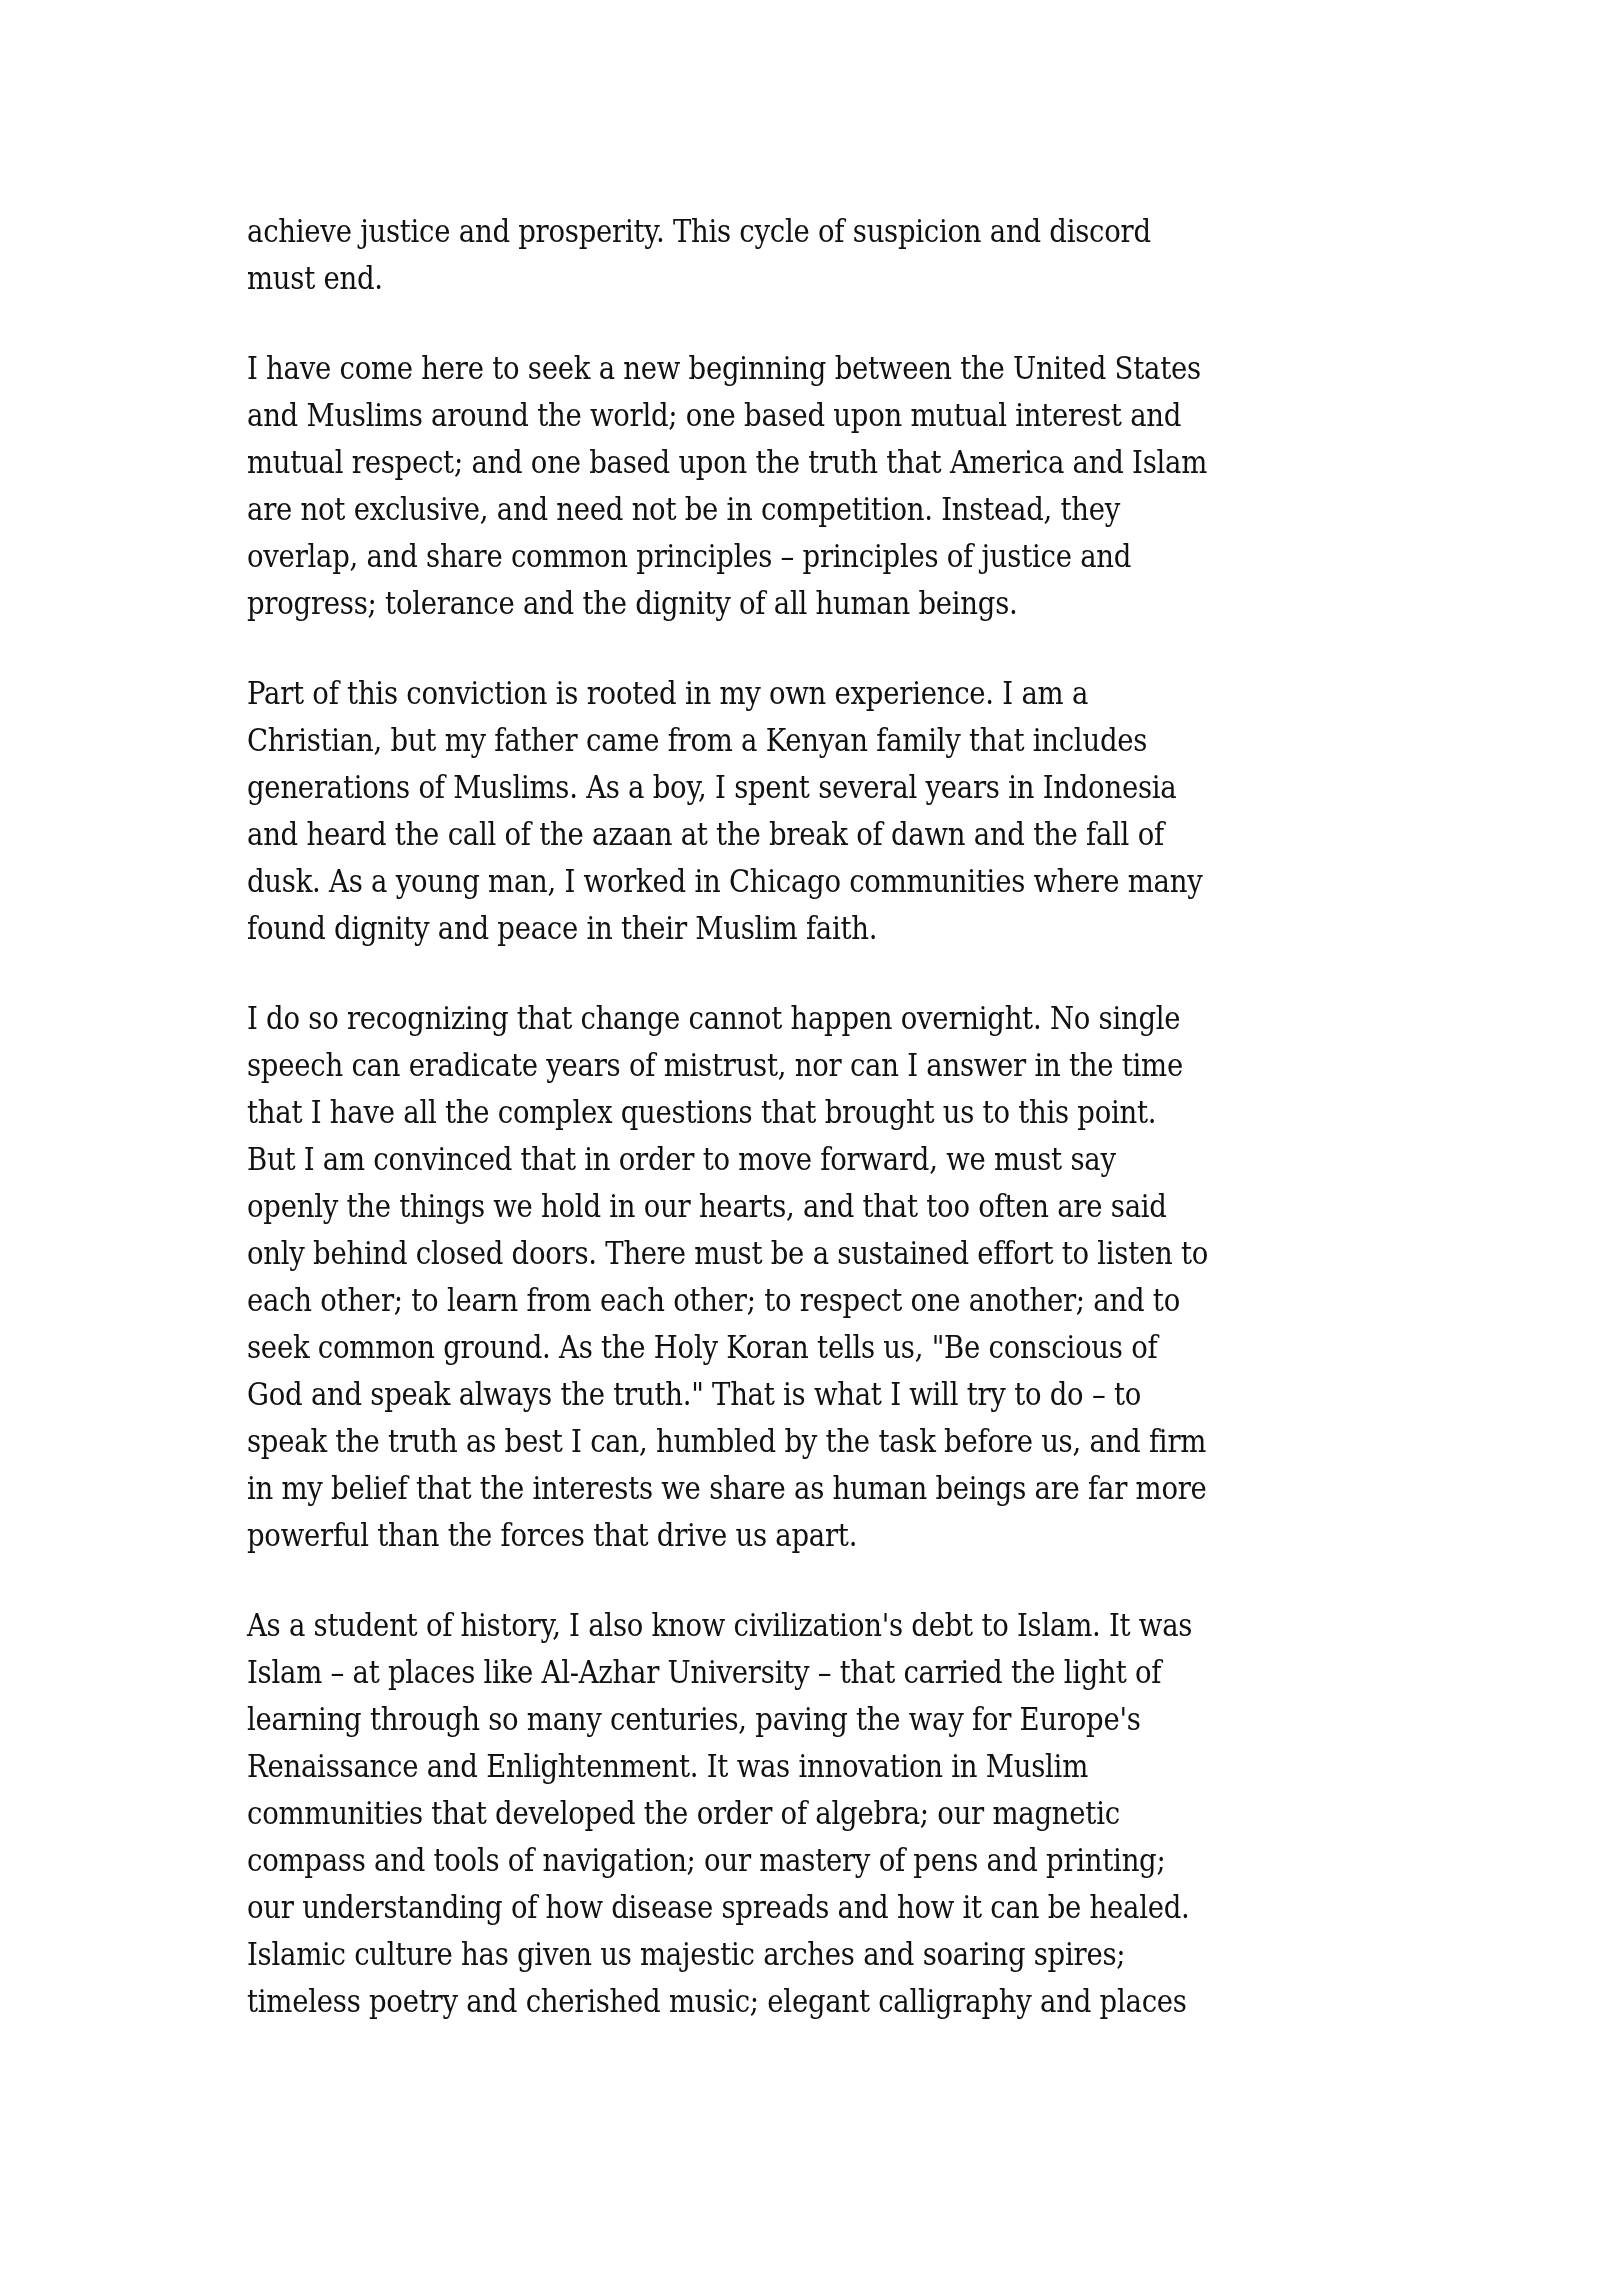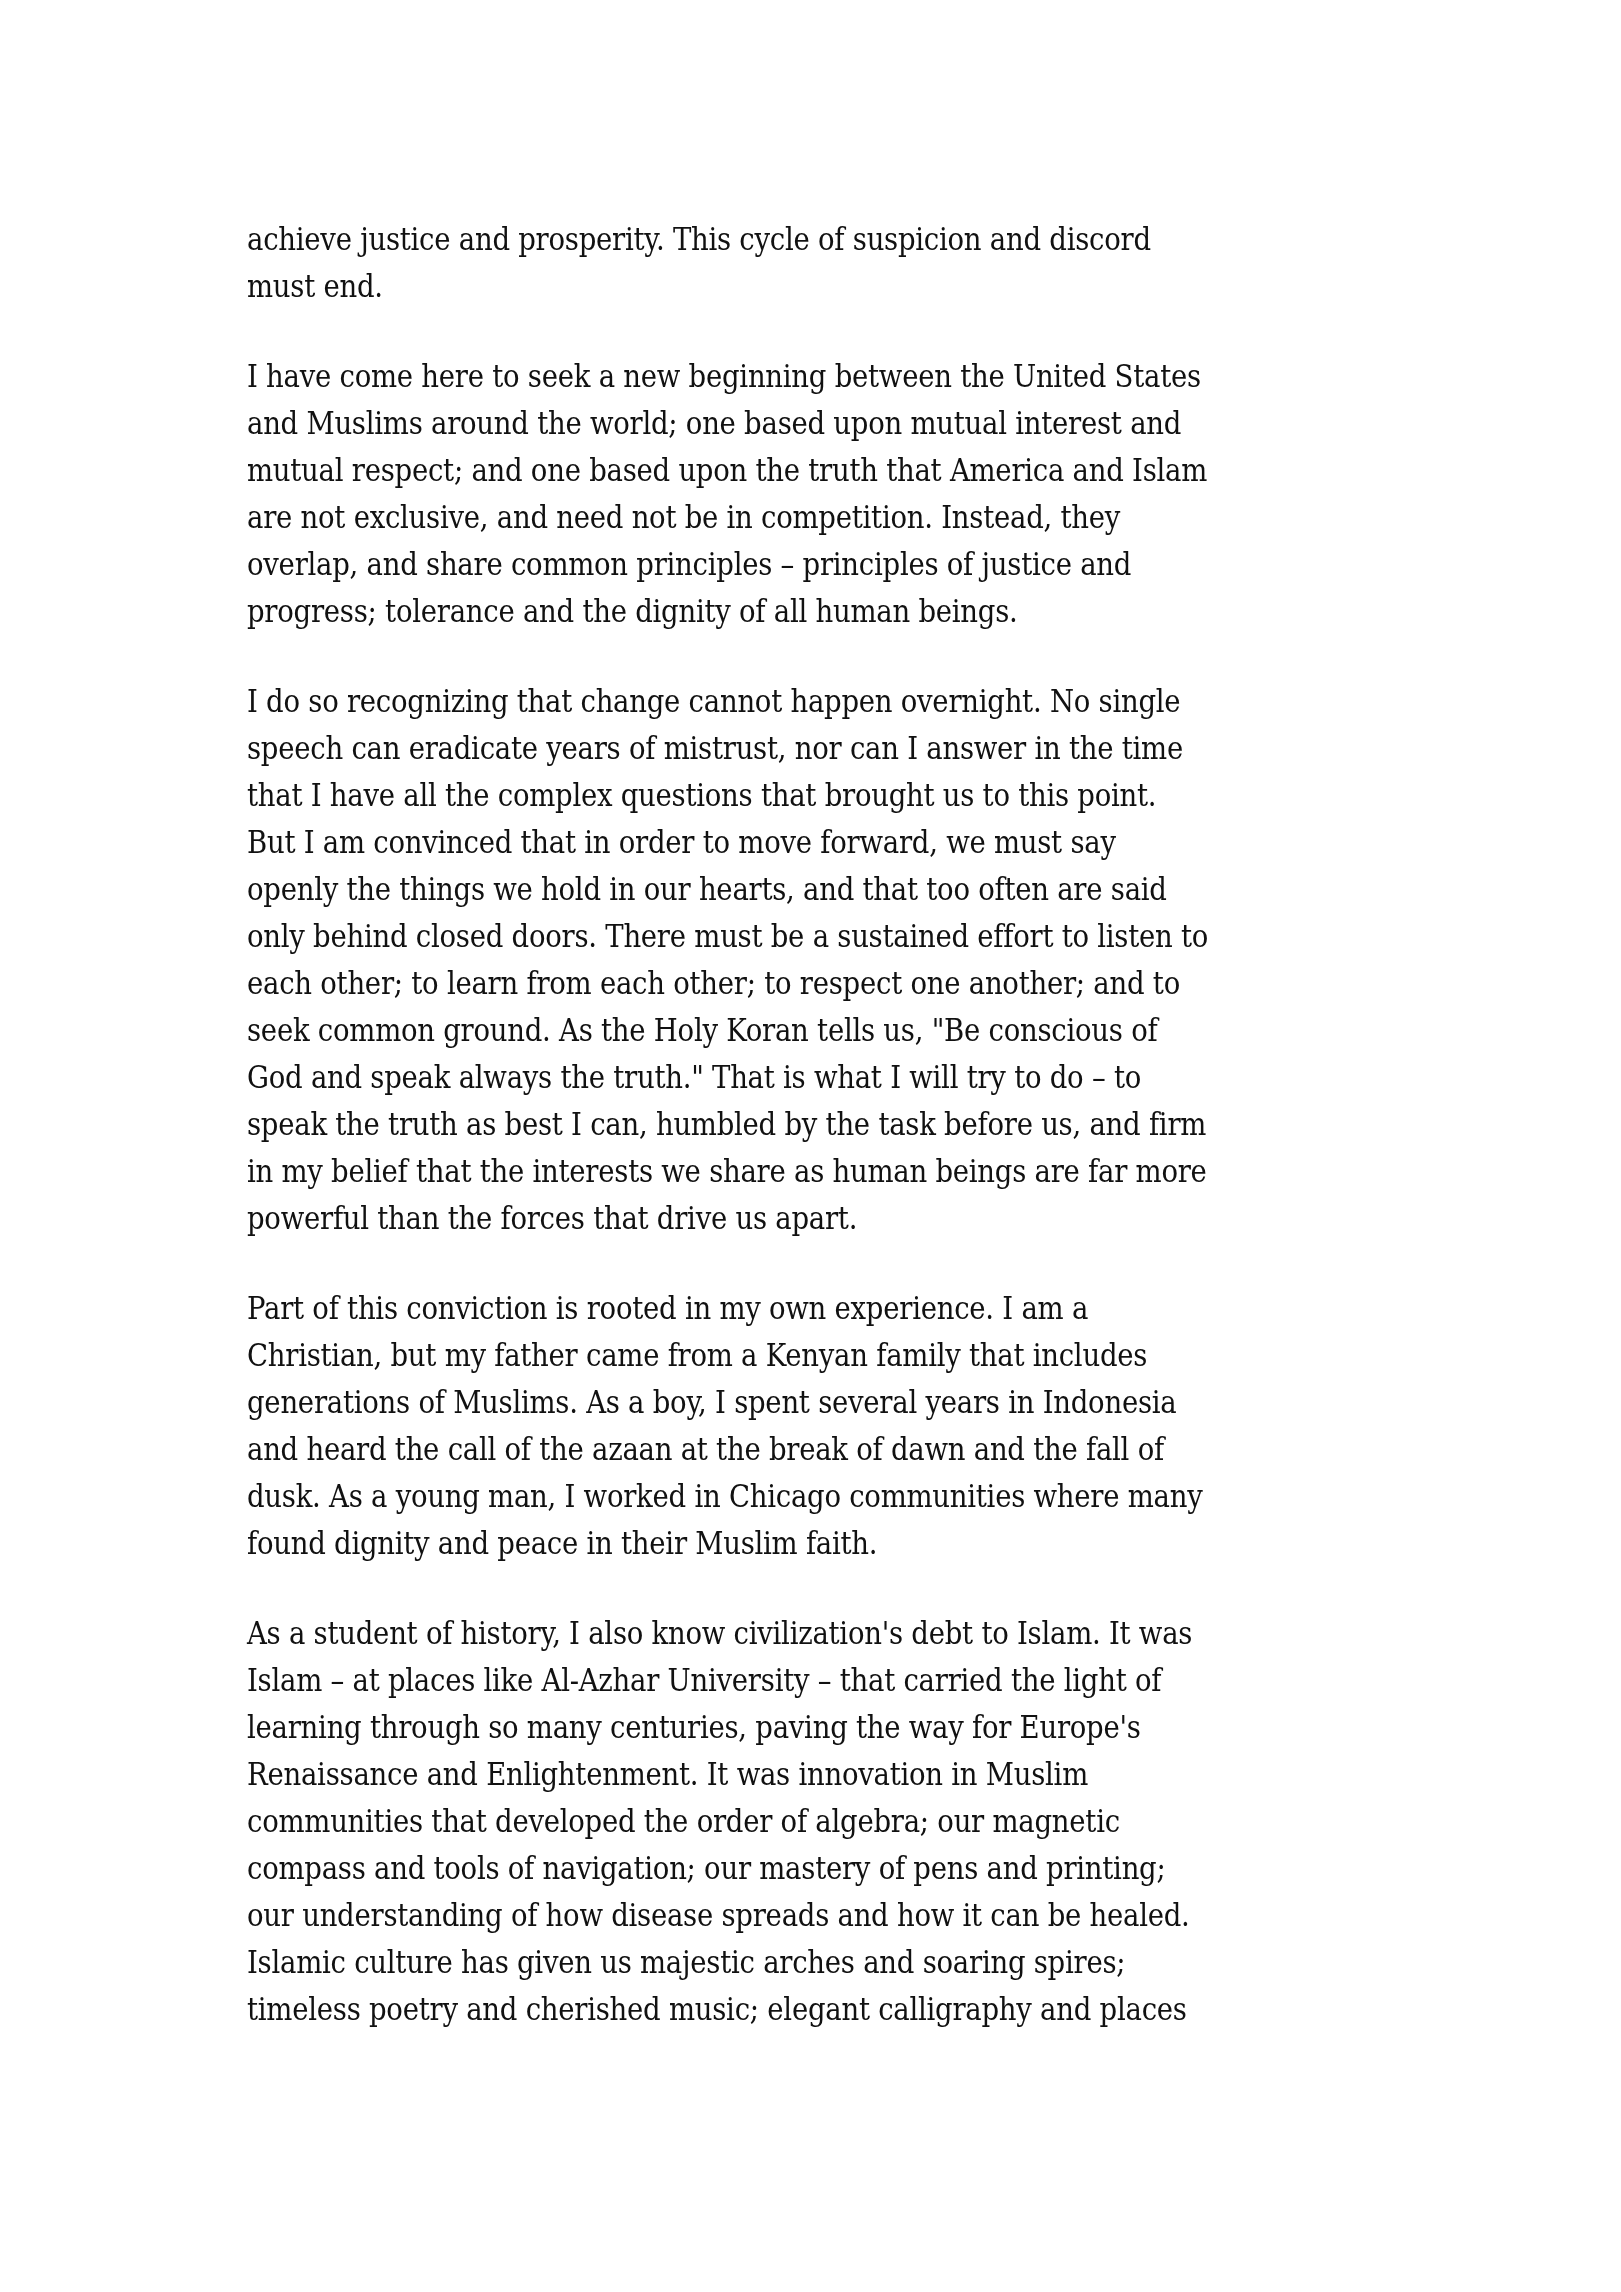--- a/index.html
+++ b/index.html
@@ -1,18 +1,18 @@
 <!DOCTYPE html>
 <html><head>
   <meta charset="utf-8">
   <style>
     html, body { margin: 0; padding: 0; background: #ffffff; }
     body { width: 1621px; height: 2293px; position: relative; overflow: hidden; }
     .page { position: absolute; left: 247px; top: 204px; width: 1176px; }
-    .para { margin: 12px 0 43px 0; }
+    .para { margin: 4px 0 43px 0; }
     .line {
       display: block;
       height: 47px;
       line-height: 47px;
       font-family: "DejaVu Serif", "Liberation Serif", serif;
       font-size: 32px;
       color: #111111;
       white-space: nowrap;
       transform-origin: left center;
       transform: scaleX(0.86);
@@ -31,41 +31,41 @@
   <div class="para">
     <span class="line">I have come here to seek a new beginning between the United States</span>
     <span class="line">and Muslims around the world; one based upon mutual interest and</span>
     <span class="line">mutual respect; and one based upon the truth that America and Islam</span>
     <span class="line">are not exclusive, and need not be in competition. Instead, they</span>
     <span class="line">overlap, and share common principles – principles of justice and</span>
     <span class="line">progress; tolerance and the dignity of all human beings.</span>
   </div>
 
   <div class="para">
+    <span class="line">Part of this conviction is rooted in my own experience. I am a</span>
+    <span class="line">Christian, but my father came from a Kenyan family that includes</span>
+    <span class="line">generations of Muslims. As a boy, I spent several years in Indonesia</span>
+    <span class="line">and heard the call of the azaan at the break of dawn and the fall of</span>
+    <span class="line">dusk. As a young man, I worked in Chicago communities where many</span>
+    <span class="line">found dignity and peace in their Muslim faith.</span>
+  </div>
+
+  <div class="para">
     <span class="line">I do so recognizing that change cannot happen overnight. No single</span>
     <span class="line">speech can eradicate years of mistrust, nor can I answer in the time</span>
     <span class="line">that I have all the complex questions that brought us to this point.</span>
     <span class="line">But I am convinced that in order to move forward, we must say</span>
     <span class="line">openly the things we hold in our hearts, and that too often are said</span>
     <span class="line">only behind closed doors. There must be a sustained effort to listen to</span>
     <span class="line">each other; to learn from each other; to respect one another; and to</span>
     <span class="line">seek common ground. As the Holy Koran tells us, "Be conscious of</span>
     <span class="line">God and speak always the truth." That is what I will try to do – to</span>
     <span class="line">speak the truth as best I can, humbled by the task before us, and firm</span>
     <span class="line">in my belief that the interests we share as human beings are far more</span>
     <span class="line">powerful than the forces that drive us apart.</span>
-  </div>
-
-  <div class="para">
-    <span class="line">Part of this conviction is rooted in my own experience. I am a</span>
-    <span class="line">Christian, but my father came from a Kenyan family that includes</span>
-    <span class="line">generations of Muslims. As a boy, I spent several years in Indonesia</span>
-    <span class="line">and heard the call of the azaan at the break of dawn and the fall of</span>
-    <span class="line">dusk. As a young man, I worked in Chicago communities where many</span>
-    <span class="line">found dignity and peace in their Muslim faith.</span>
   </div>
 
   <div class="para">
     <span class="line">As a student of history, I also know civilization's debt to Islam. It was</span>
     <span class="line">Islam – at places like Al-Azhar University – that carried the light of</span>
     <span class="line">learning through so many centuries, paving the way for Europe's</span>
     <span class="line">Renaissance and Enlightenment. It was innovation in Muslim</span>
     <span class="line">communities that developed the order of algebra; our magnetic</span>
     <span class="line">compass and tools of navigation; our mastery of pens and printing;</span>
     <span class="line">our understanding of how disease spreads and how it can be healed.</span>

